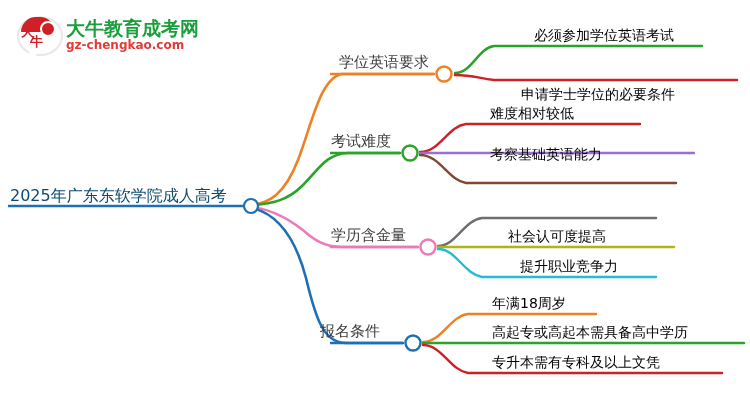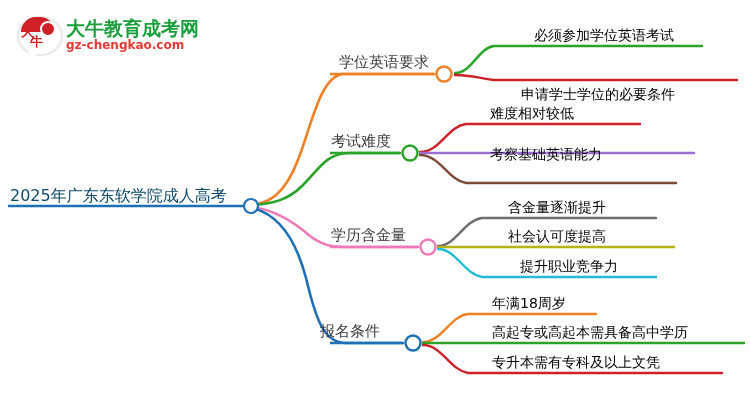--- a/index.html
+++ b/index.html
@@ -201,21 +201,20 @@
   <div class="node branch-label" style="left:331px; top:132px;">考试难度</div>
   <div class="node branch-label" style="left:331px; top:226px;">学历含金量</div>
   <div class="node branch-label" style="left:320px; top:322px;">报名条件</div>
 
   <div class="node leaf-label" style="left:534px; top:27px;">必须参加学位英语考试</div>
   <div class="node leaf-label" style="left:521px; top:61px;margin-top:25px;">申请学士学位的必要条件</div>
 
   <div class="node leaf-label" style="left:490px; top:105px;">难度相对较低</div>
   <div class="node leaf-label" style="left:490px; top:146px;">考察基础英语能力</div>
 
-  <div class="node leaf-label" style="left:508px; top:199px;">含金量逐渐提升</div>
   <div class="node leaf-label" style="left:508px; top:228px;">社会认可度提高</div>
   <div class="node leaf-label" style="left:520px; top:258px;">提升职业竞争力</div>
 
   <div class="node leaf-label" style="left:492px; top:295px;">年满18周岁</div>
   <div class="node leaf-label" style="left:492px; top:324px;">高起专或高起本需具备高中学历</div>
   <div class="node leaf-label" style="left:492px; top:354px;">专升本需有专科及以上文凭</div>
 
 </div>
 
 </body></html>

